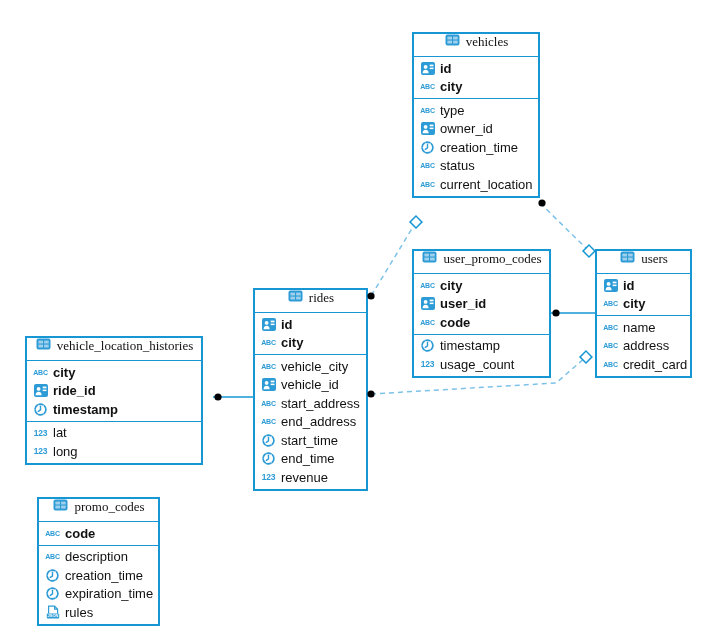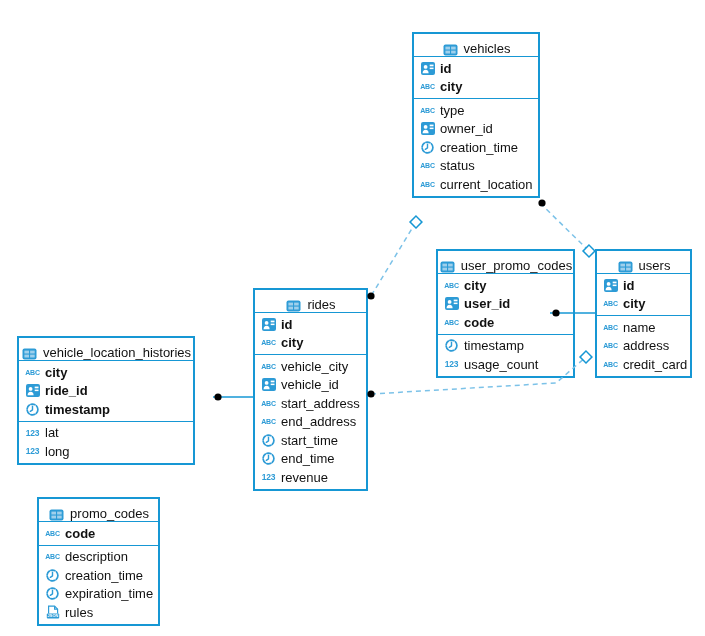--- a/index.html
+++ b/index.html
@@ -6,22 +6,22 @@
   #canvas{
     position:relative;width:705px;height:636px;background:#ffffff;overflow:hidden;
     font-family:"Liberation Sans",sans-serif;
   }
   #conn-layer{position:absolute;left:0;top:0;width:705px;height:636px;pointer-events:none;z-index:2;}
   .tbl{
     position:absolute;background:#fff;border:2px solid var(--line,#1697d4);
     box-sizing:border-box;z-index:1;
   }
   .tbl-header{
-    display:flex;align-items:flex-end;justify-content:center;gap:5px;height:22px;
-    border-bottom:1.5px solid var(--line,#1697d4);font-size:13px;color:#111;
+    display:flex;align-items:flex-start;justify-content:center;gap:5px;height:22px;
+    border-bottom:1.5px solid var(--line,#1697d4);font-size:13px;color:#111;font-family:Liberation Serif, serif;
   }
   .sec{padding:2px 0;}
   .sec-keys{border-bottom:1.5px solid var(--line,#1697d4);}
   .row{display:flex;align-items:center;gap:4px;height:18.5px;padding:0 5px;font-size:13px;color:#111;white-space:nowrap;}
   .row.key .col-name{font-weight:700;}
   .icon-cell{width:17px;min-width:17px;display:flex;justify-content:center;align-items:center;}
   .glyph-txt{font-weight:700;color:var(--icon,#2d9bd6);letter-spacing:-0.2px;}
   .glyph-abc{font-size:7px;}
   .glyph-num{font-size:8.5px;font-weight:600;}
 </style>
@@ -122,21 +122,21 @@
           <span class="col-name">status</span>
         </div>
         <div class="row">
           <span class="icon-cell">
             <span class="glyph-txt glyph-abc">ABC</span>
           </span>
           <span class="col-name">current_location</span>
         </div>
       </div>
     </div>
-    <div class="tbl" style="left: 436px; top: 249px; width: 139px;">
+    <div class="tbl" style="left: 412px; top: 249px; width: 139px;">
       <div class="tbl-header">
         <span class="icon-cell">
           <svg width="15" height="12" viewBox="0 0 15 12">
       <rect x="0.5" y="0.5" width="14" height="11" rx="2" fill="#2d9bd6"></rect>
       <rect x="2.4" y="2.6" width="4.6" height="2.9" fill="#9fd0ec"></rect>
       <rect x="8.1" y="2.6" width="4.6" height="2.9" fill="#9fd0ec"></rect>
       <rect x="2.4" y="6.6" width="4.6" height="2.9" fill="#9fd0ec"></rect>
       <rect x="8.1" y="6.6" width="4.6" height="2.9" fill="#9fd0ec"></rect>
           </svg>
         </span>
@@ -323,21 +323,21 @@
           <span class="col-name">end_time</span>
         </div>
         <div class="row">
           <span class="icon-cell">
             <span class="glyph-txt glyph-num">123</span>
           </span>
           <span class="col-name">revenue</span>
         </div>
       </div>
     </div>
-    <div class="tbl" style="left: 17px; top: 336px; width: 178px;">
+    <div class="tbl" style="left: 25px; top: 336px; width: 178px;">
       <div class="tbl-header">
         <span class="icon-cell">
           <svg width="15" height="12" viewBox="0 0 15 12">
       <rect x="0.5" y="0.5" width="14" height="11" rx="2" fill="#2d9bd6"></rect>
       <rect x="2.4" y="2.6" width="4.6" height="2.9" fill="#9fd0ec"></rect>
       <rect x="8.1" y="2.6" width="4.6" height="2.9" fill="#9fd0ec"></rect>
       <rect x="2.4" y="6.6" width="4.6" height="2.9" fill="#9fd0ec"></rect>
       <rect x="8.1" y="6.6" width="4.6" height="2.9" fill="#9fd0ec"></rect>
           </svg>
         </span>

